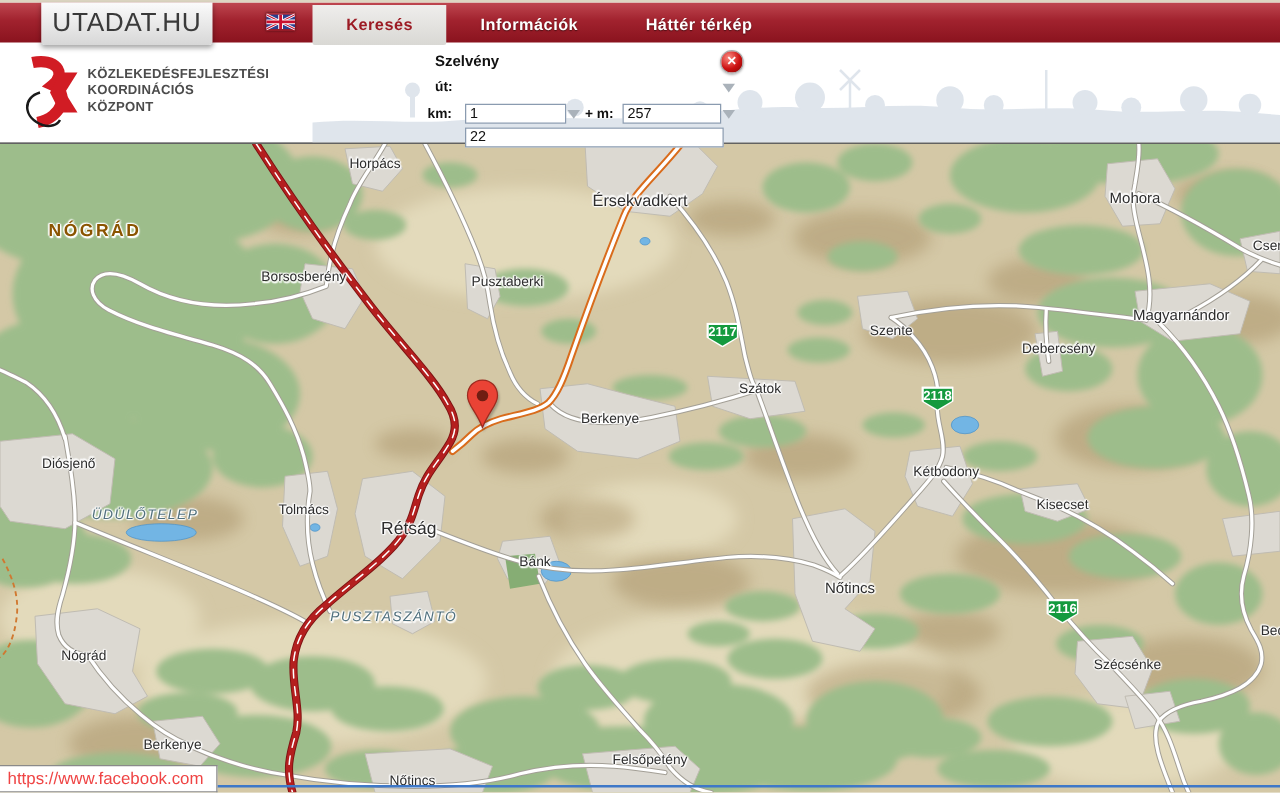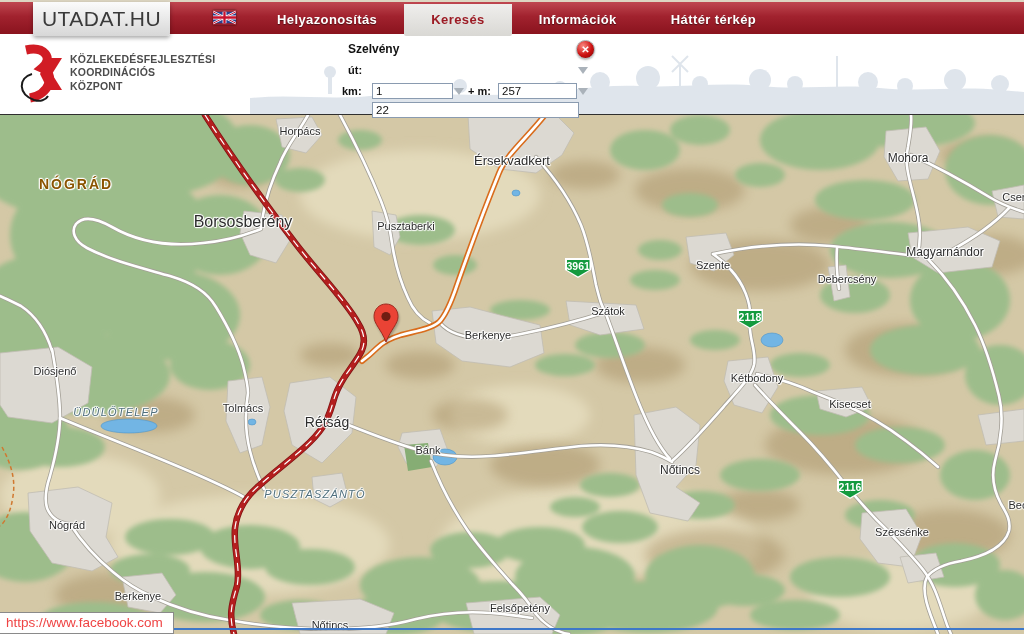--- a/index.html
+++ b/index.html
@@ -65,21 +65,20 @@
               border:1px solid #8a8a8a;border-left:none;padding:0 10px 0 6px;font-size:13.5px;color:#ef4444;z-index:20;}
   .bottom-line{position:absolute;left:0;top:628px;width:1024px;height:2px;background:#3e78c8;z-index:15;}
 </style>
 </head>
 <body>
 
 <div class="topline"></div>
 
 <div class="navbar">
   <div class="nav-items">
-      <div class="nav-item">Helyazonosítás</div>
       <div class="nav-item active">Keresés</div>
       <div class="nav-item">Információk</div>
       <div class="nav-item">Háttér térkép</div>
     </div>
 </div>
 <div class="brand">UTADAT.HU</div>
 <div class="flag">
   <svg width="23" height="15" viewBox="0 0 60 30">
     <rect width="60" height="30" fill="#2b3f8e"></rect>
     <path d="M0,0 L60,30 M60,0 L0,30" stroke="#fff" stroke-width="6"></path>
@@ -346,21 +345,21 @@
       <path d="M205,0 C231,41 263,86 296,129 C319,159 346,186 358,208 C365,219 366,229 360,239 C350,256 341,263 335,281 C331,293 330,301 322,313 C310,331 281,351 261,369 C246,381 237,396 235,413 C233,433 241,453 237,471 C231,491 229,501 234,519" stroke="#b41f1f" stroke-width="5"></path>
       <path d="M205,0 C231,41 263,86 296,129 C319,159 346,186 358,208 C365,219 366,229 360,239 C350,256 341,263 335,281 C331,293 330,301 322,313 C310,331 281,351 261,369 C246,381 237,396 235,413 C233,433 241,453 237,471 C231,491 229,501 234,519" stroke="#ffffff" stroke-width="1.2" stroke-dasharray="7 7"></path>
     </g>
   </svg>
   <div id="map-labels">
       <div class="mlabel county" style="left: 76px; top: 69px;">NÓGRÁD</div>
       <div class="mlabel" style="left: 300px; top: 16px; font-size: 11px;">Horpács</div>
       <div class="mlabel" style="left: 512px; top: 45px; font-size: 13px;">Érsekvadkert</div>
       <div class="mlabel" style="left: 908px; top: 43px; font-size: 12px;">Mohora</div>
       <div class="mlabel" style="left: 1020px; top: 82px; font-size: 11px;">Cserná</div>
-      <div class="mlabel" style="left: 243px; top: 107px; font-size: 16px;">Borsosberény</div>
+      <div class="mlabel" style="left: 243px; top: 107px; font-size: 11px;">Borsosberény</div>
       <div class="mlabel" style="left: 406px; top: 111px; font-size: 11px;">Pusztaberki</div>
       <div class="mlabel" style="left: 945px; top: 137px; font-size: 12px;">Magyarnándor</div>
       <div class="mlabel" style="left: 713px; top: 150px; font-size: 11px;">Szente</div>
       <div class="mlabel" style="left: 847px; top: 164px; font-size: 11px;">Debercsény</div>
       <div class="mlabel" style="left: 608px; top: 196px; font-size: 11px;">Szátok</div>
       <div class="mlabel" style="left: 488px; top: 220px; font-size: 11px;">Berkenye</div>
       <div class="mlabel" style="left: 757px; top: 263px; font-size: 11px;">Kétbodony</div>
       <div class="mlabel" style="left: 850px; top: 289px; font-size: 11px;">Kisecset</div>
       <div class="mlabel" style="left: 55px; top: 256px; font-size: 11px;">Diósjenő</div>
       <div class="mlabel" style="left: 243px; top: 293px; font-size: 11px;">Tolmács</div>
@@ -369,21 +368,21 @@
       <div class="mlabel" style="left: 680px; top: 355px; font-size: 12px;">Nőtincs</div>
       <div class="mlabel" style="left: 1018px; top: 390px; font-size: 11px;">Bec</div>
       <div class="mlabel" style="left: 67px; top: 410px; font-size: 11px;">Nógrád</div>
       <div class="mlabel" style="left: 902px; top: 417px; font-size: 11px;">Szécsénke</div>
       <div class="mlabel" style="left: 138px; top: 481px; font-size: 11px;">Berkenye</div>
       <div class="mlabel" style="left: 520px; top: 493px; font-size: 11px;">Felsőpetény</div>
       <div class="mlabel" style="left: 330px; top: 510px; font-size: 11px;">Nőtincs</div>
       <div class="mlabel locality" style="left: 116px; top: 297px;">ÜDÜLŐTELEP</div>
       <div class="mlabel locality" style="left: 315px; top: 379px;">PUSZTASZÁNTÓ</div>
       <div class="shield" style="left: 578px; top: 153px;">
-        <div class="shield-in">3961</div>
+        <div class="shield-in">2117</div>
       </div>
       <div class="shield" style="left: 750px; top: 204px;">
         <div class="shield-in">2118</div>
       </div>
       <div class="shield" style="left: 850px; top: 374px;">
         <div class="shield-in">2116</div>
       </div>
     </div>
   <div class="marker" id="marker" style="left: 372px; top: 188px;">
     <svg width="28" height="40" viewBox="0 0 28 40">

